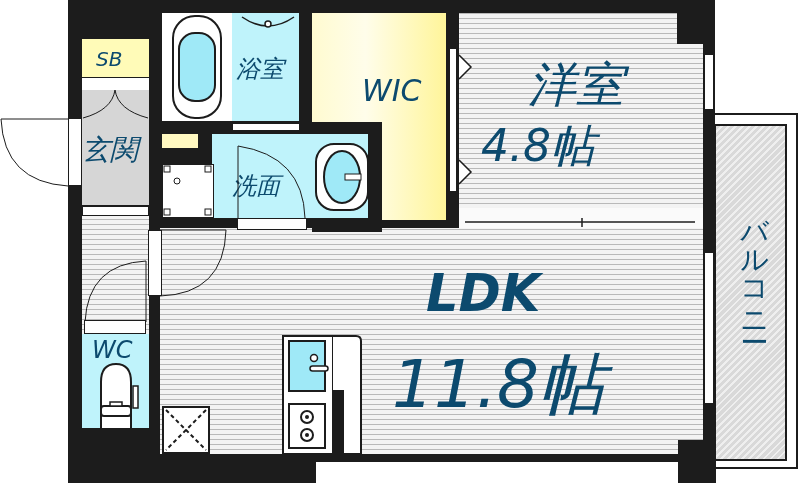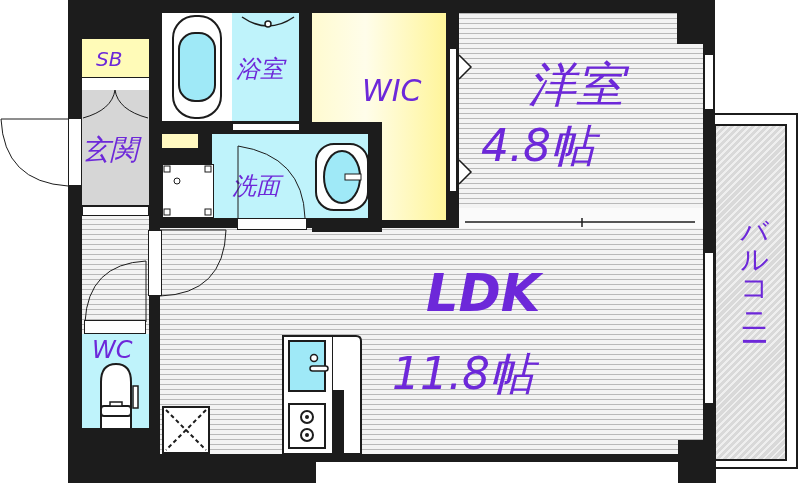--- a/index.html
+++ b/index.html
@@ -4,21 +4,21 @@
 <style>
   html,body{margin:0;padding:0;background:#fff;}
   body{width:800px;height:483px;position:relative;overflow:hidden;font-family:"DejaVu Sans",sans-serif;}
   .abs{position:absolute;box-sizing:border-box;}
   .wall{background:#1c1c1c;}
   .floor{background-color:#f3f3f3;background-image:repeating-linear-gradient(0deg,#f3f3f3 0px,#f3f3f3 4px,#b9b9b9 4px,#b9b9b9 5px);}
   .wet{background:#bff3fb;}
   .wic{background:linear-gradient(90deg,#fffbd0 0%,#fffdea 40%,#fff59a 100%);}
   .entr{background:#d6d6d6;}
   .balc{background-color:#d9d9d9;background-image:repeating-linear-gradient(135deg,#d9d9d9 0px,#d9d9d9 3px,#efefef 3px,#efefef 5px);border:2px solid #1c1c1c;}
-  .lbl{position:absolute;color:#6d28d9;font-style:italic;white-space:nowrap;line-height:1;}
+  .lbl{position:absolute;color:#0c4a6e;font-style:italic;white-space:nowrap;line-height:1;}
   .white{background:#fff;border:1.5px solid #1c1c1c;}
   svg{position:absolute;overflow:visible;}
 </style>
 </head>
 <body>
 
 <div class="abs" style="left:710px;top:113px;width:88px;height:356px;border:2px solid #1c1c1c;background:#fff;"></div>
 <div class="abs balc" style="left:714px;top:124px;width:73px;height:337px;"></div>
 <div class="lbl" style="left:738px;top:200px;width:30px;font-size:28px;font-style:normal;writing-mode:vertical-rl;">バルコニー</div>
 
@@ -116,21 +116,21 @@
 <div class="abs wet" style="left:82px;top:334px;width:67px;height:94px;"></div>
 <div class="lbl" style="left:92px;top:338px;font-size:24px;">WC</div>
 <svg style="left:98px;top:362px;" width="42" height="68">
     <path d="M3 66 L3 20 Q3 2 18 2 Q33 2 33 20 L33 66" fill="#fff" stroke="#1c1c1c" stroke-width="2"></path>
     <rect x="3" y="44" width="30" height="10" rx="3" fill="#fff" stroke="#1c1c1c" stroke-width="2"></rect>
     <rect x="12" y="40" width="12" height="4" fill="#fff" stroke="#1c1c1c" stroke-width="1.5"></rect>
     <rect x="35" y="24" width="5" height="22" fill="#fff" stroke="#1c1c1c" stroke-width="1.5"></rect>
   </svg>
 
 <div class="lbl" style="left:426px;top:268px;font-size:51px;font-weight:bold;">LDK</div>
-<div class="lbl" style="left:392px;top:352px;font-size:44px;">11.8帖</div>
+<div class="lbl" style="left:392px;top:352px;font-size:66px;">11.8帖</div>
 
 <div class="abs white" style="left:704px;top:252px;width:10px;height:152px;"></div>
 
 <svg style="left:162px;top:406px;" width="50" height="50">
     <rect x="1" y="1" width="46" height="46" fill="#fff" stroke="#1c1c1c" stroke-width="2"></rect>
     <line x1="4" y1="4" x2="44" y2="44" stroke="#1c1c1c" stroke-width="2" stroke-dasharray="4,3"></line>
     <line x1="44" y1="4" x2="4" y2="44" stroke="#1c1c1c" stroke-width="2" stroke-dasharray="4,3"></line>
   </svg>
 
 <svg style="left:282px;top:335px;" width="82" height="120">

